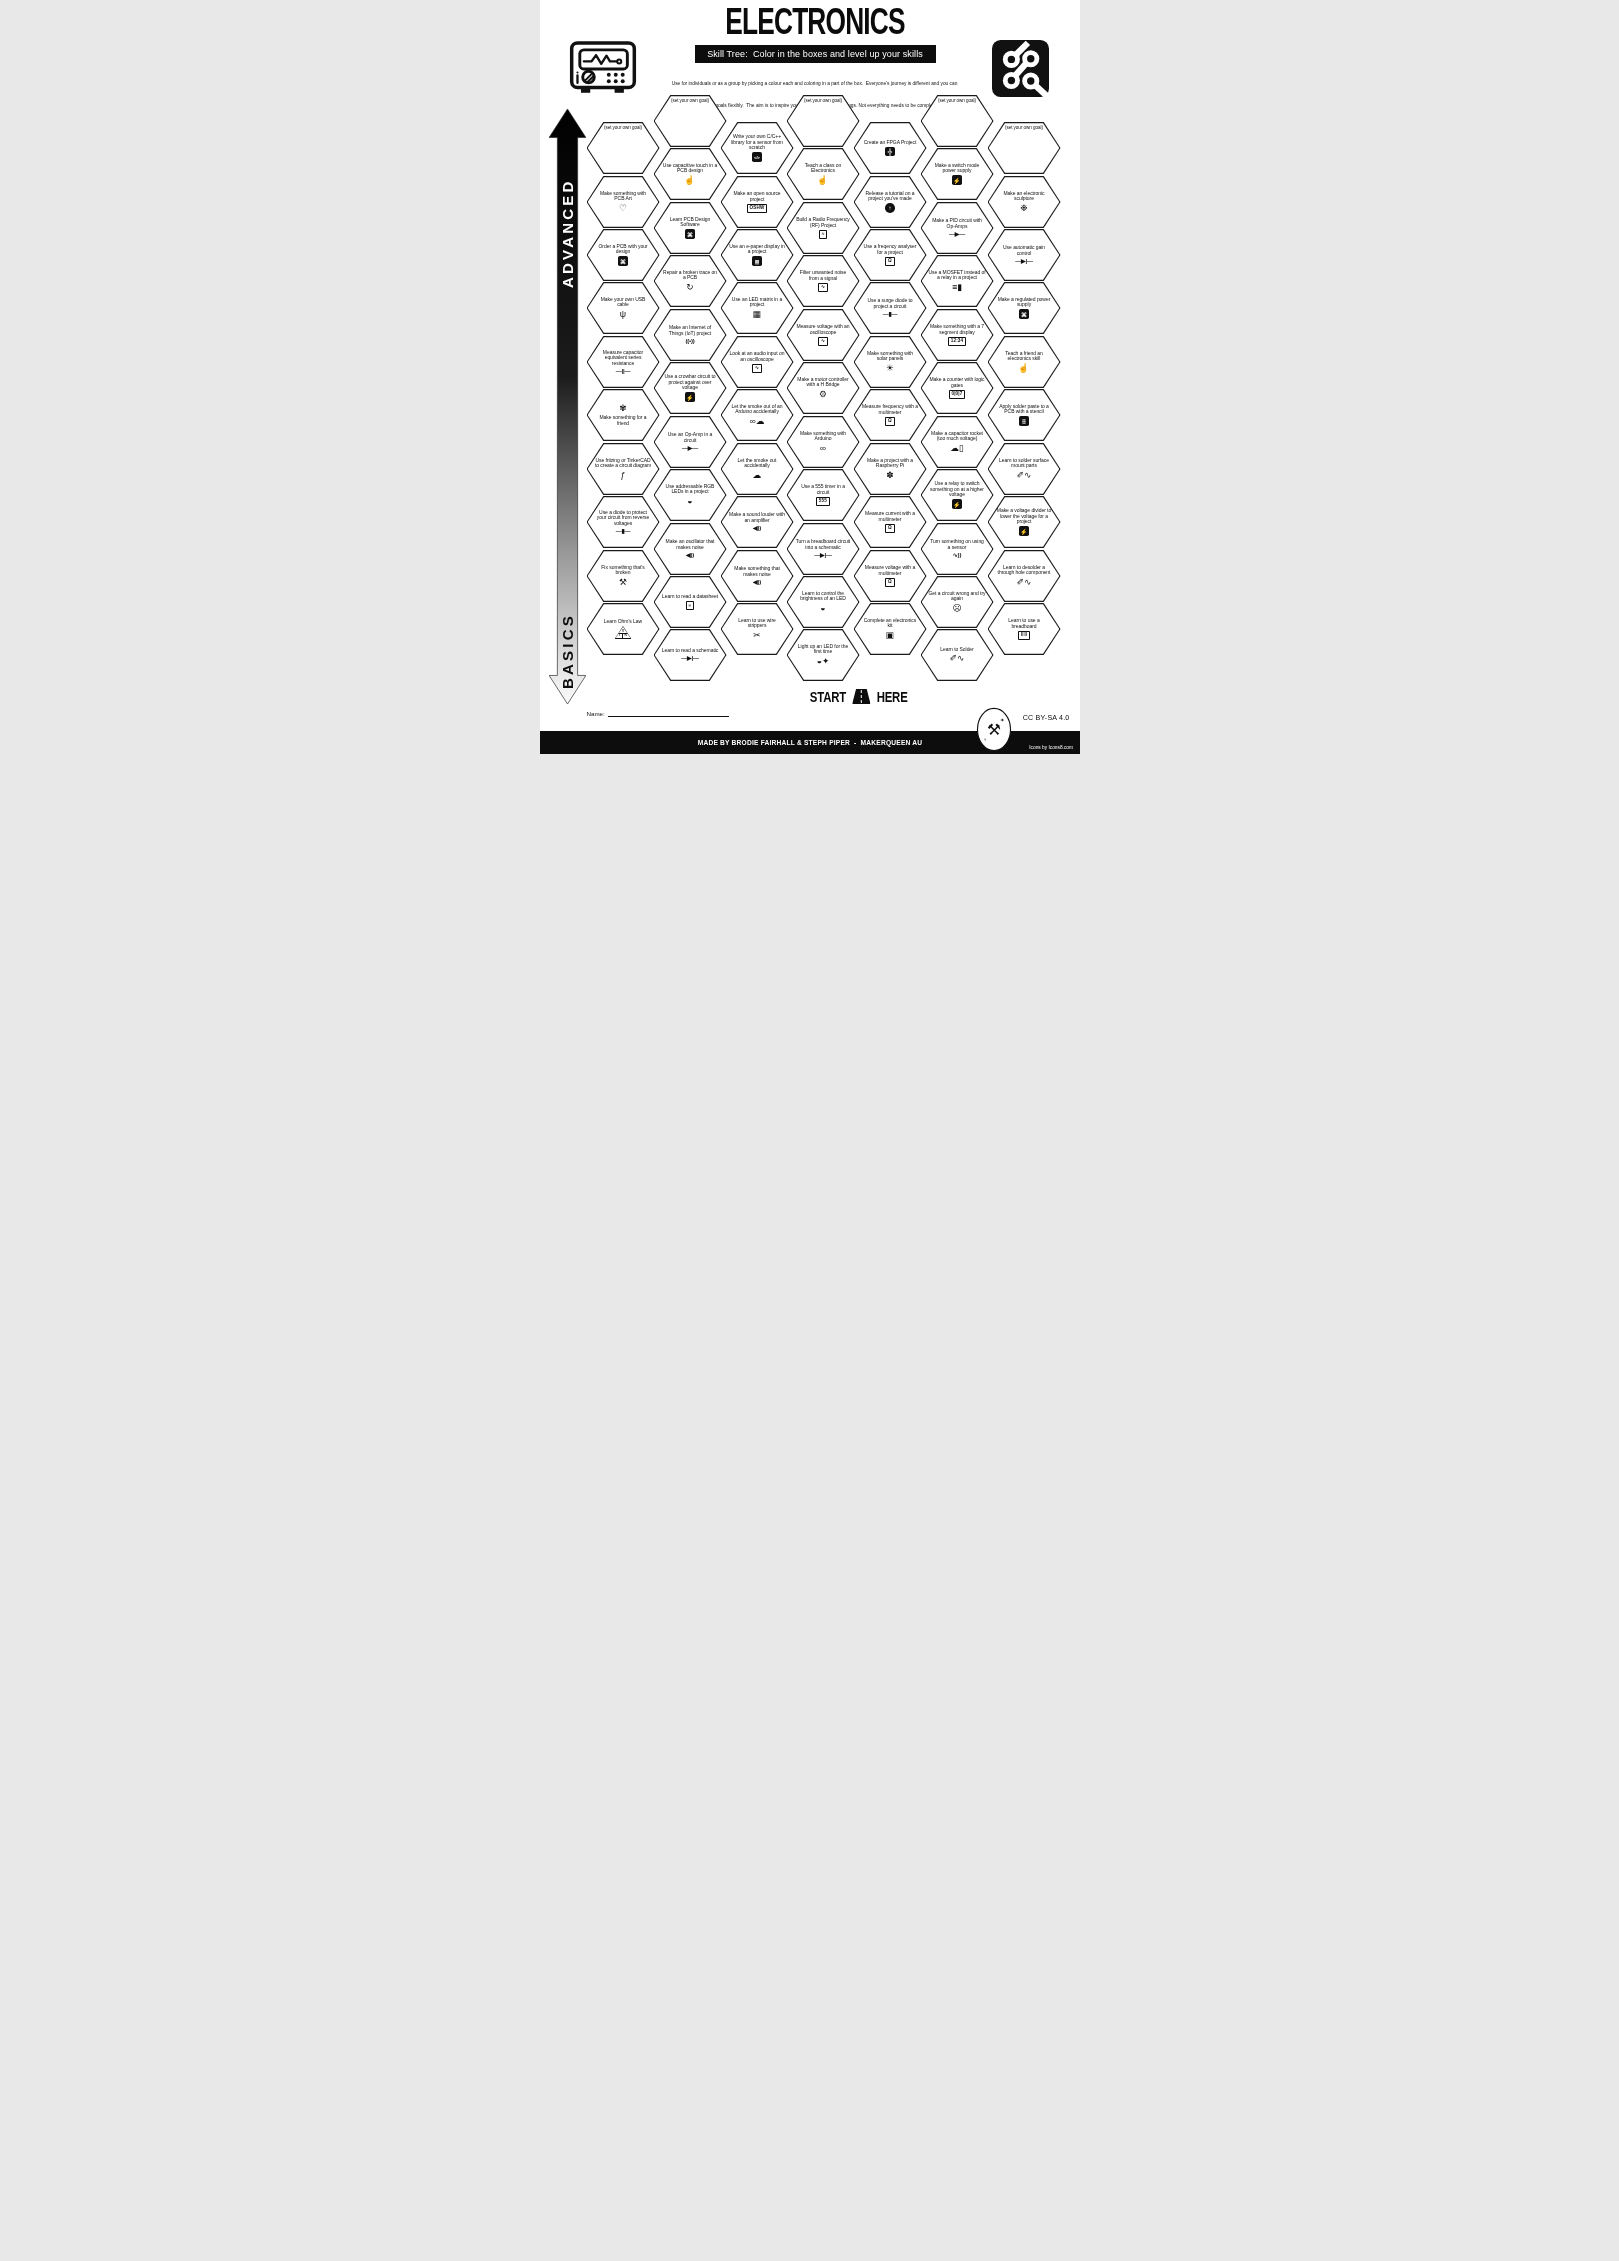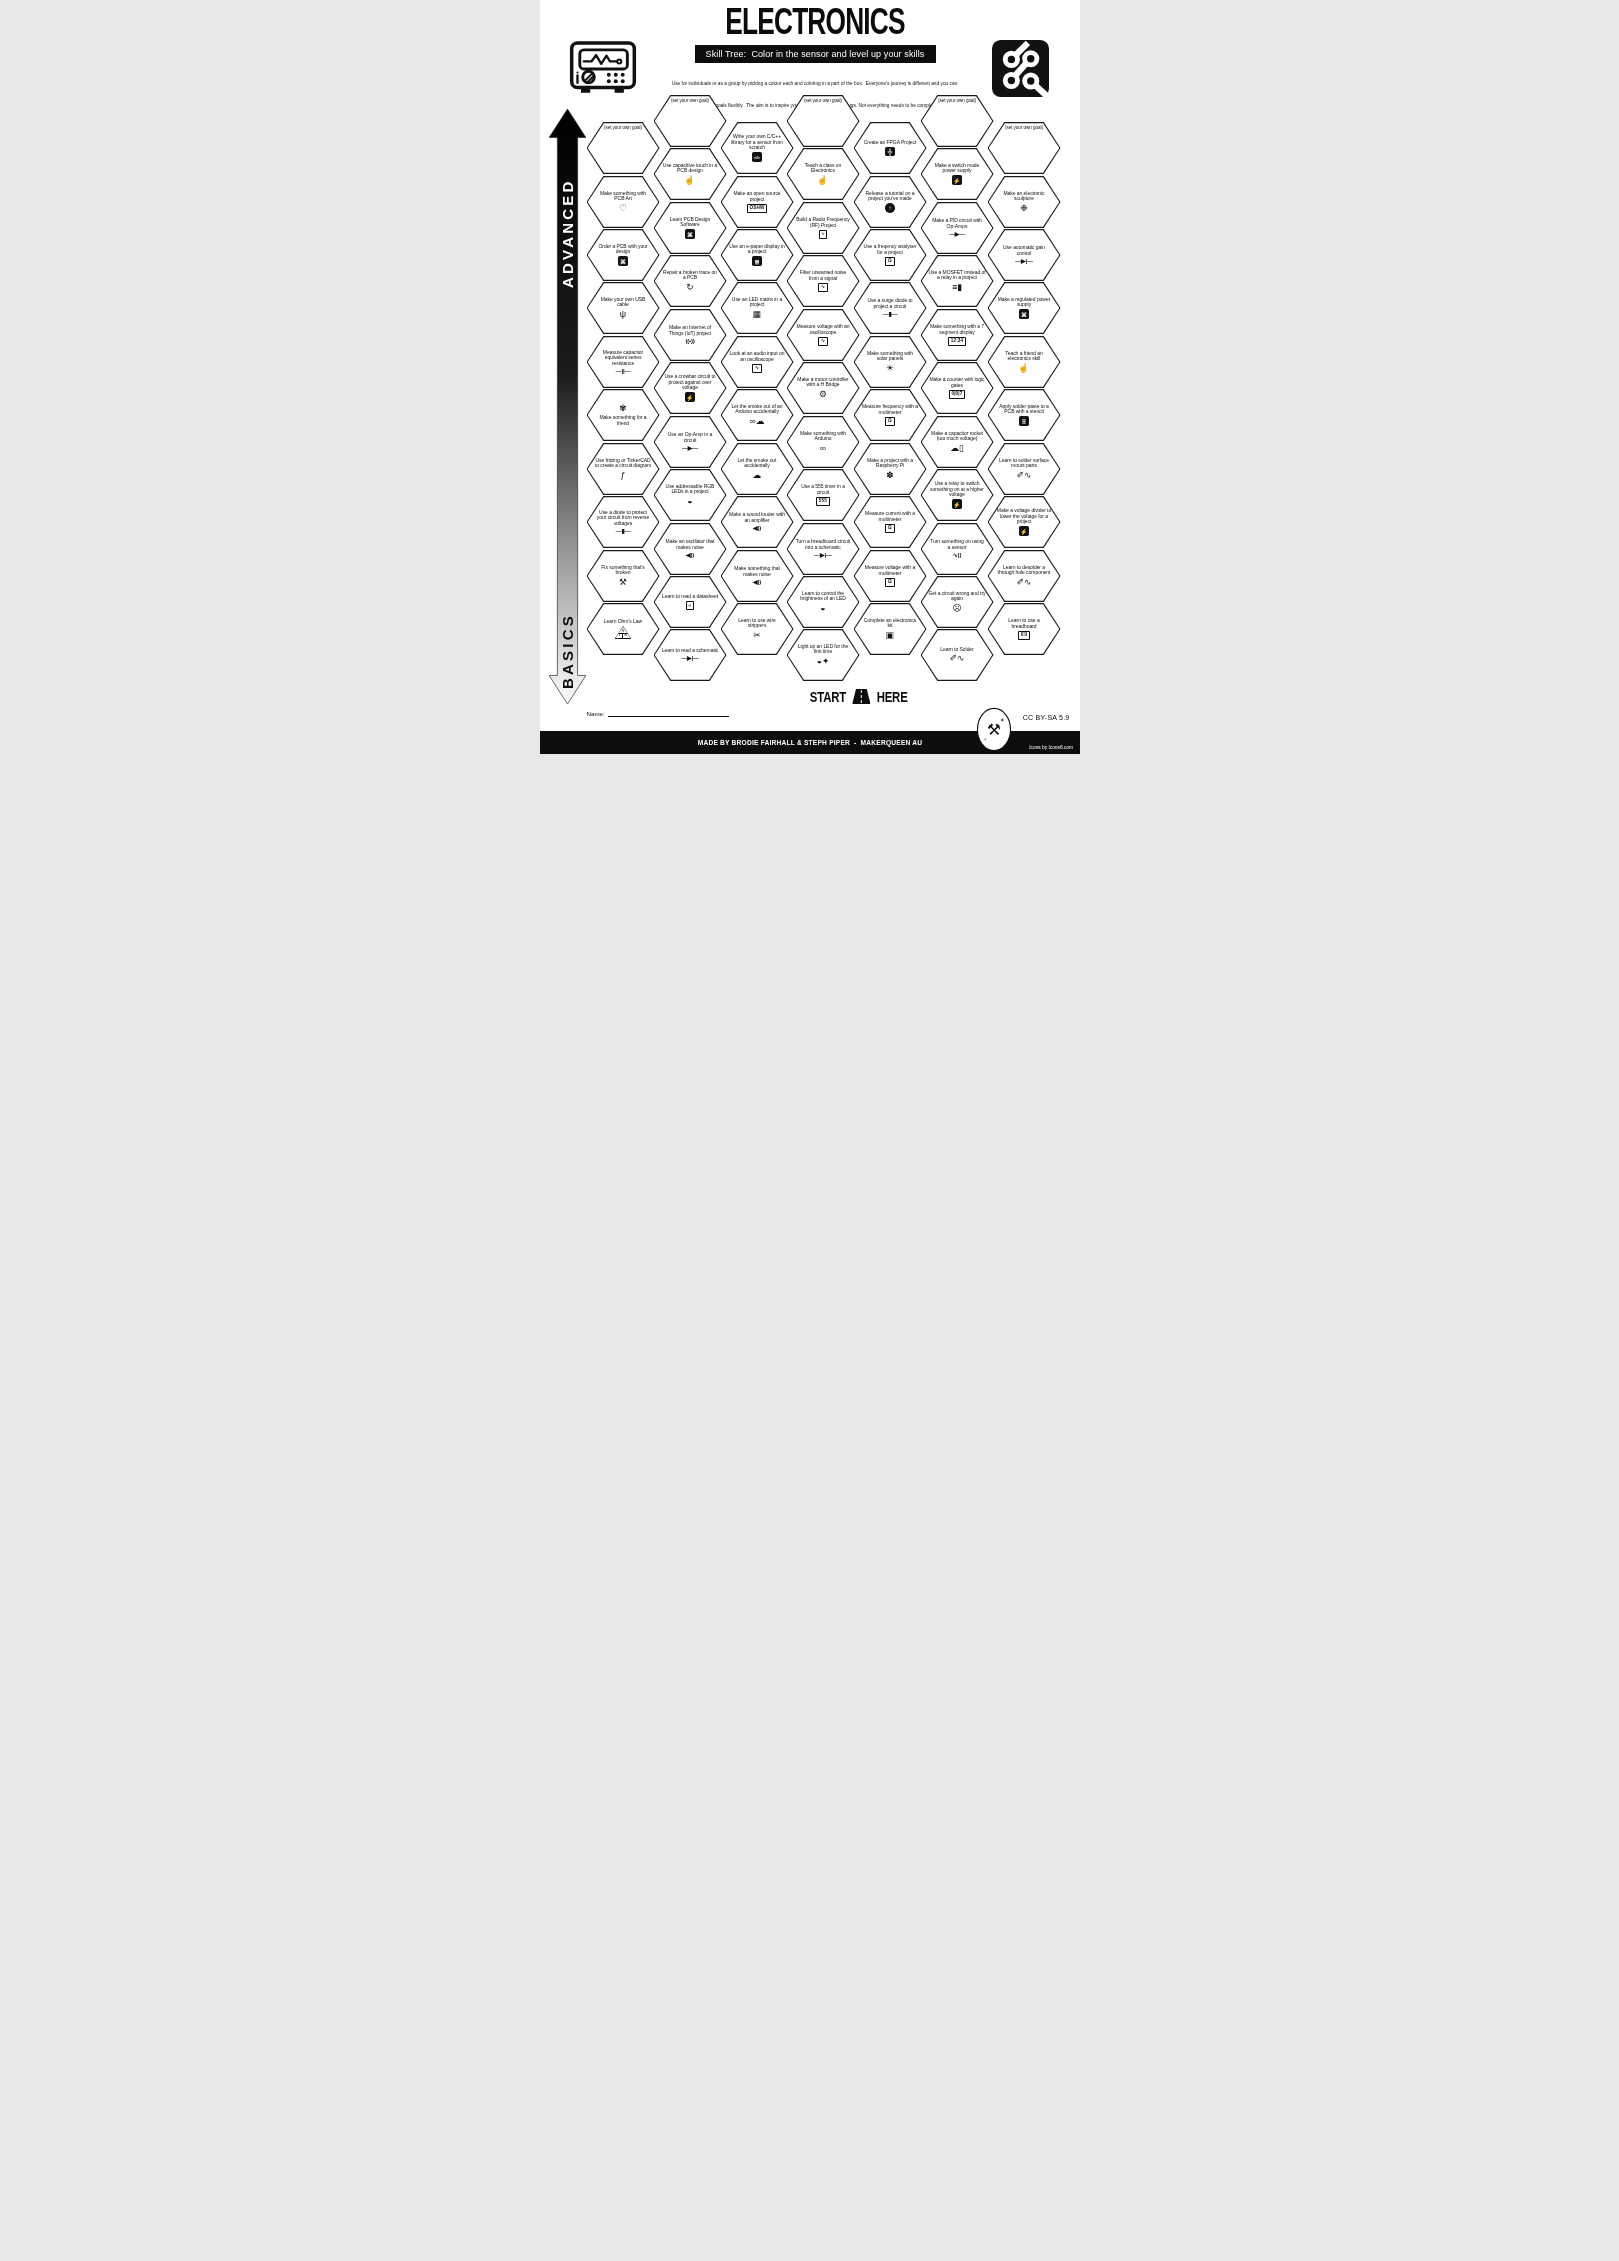--- a/index.html
+++ b/index.html
@@ -74,21 +74,21 @@
   .logo.scope { left:28.6px; top:40px; }
   .logo.pcb { left:452px; top:40px; }
 </style>
 </head>
 <body>
 
 <div id="poster">
 
   <div class="title">ELECTRONICS</div>
   <div class="subtitle-bar">
-    <span>Skill Tree:  Color in the sensor and level up your skills</span>
+    <span>Skill Tree:  Color in the boxes and level up your skills</span>
   </div>
   <div class="desc">
     <div>Use for individuals or as a group by picking a colour each and coloring in a part of the box.  Everyone's journey is different and you can</div>
     <div>interpret the goals flexibly.  The aim is to inspire you to learn and try new things. Not everything needs to be completed.</div>
   </div>
 
   <svg class="logo scope" width="70" height="58" viewBox="0 0 120 100">
     <rect x="6" y="5" width="108" height="77" rx="10" fill="none" stroke="#111" stroke-width="6"></rect>
     <rect x="20" y="17" width="82" height="33" rx="7" fill="none" stroke="#111" stroke-width="5"></rect>
     <polyline points="27,37 40,37 48,26 57,41 66,27 72,37 83,37" fill="none" stroke="#111" stroke-width="4" stroke-linecap="round" stroke-linejoin="round"></polyline>
@@ -740,21 +740,21 @@
     <span class="start-word">START</span>
     <span class="road"></span>
     <span class="start-word">HERE</span>
   </div>
 
   <div class="name-row">
     <span class="name-label">Name:</span>
     <span class="name-line"></span>
   </div>
 
-  <div class="license">CC BY-SA 5.9</div>
+  <div class="license">CC BY-SA 4.0</div>
   <svg class="badge" width="36" height="45" viewBox="0 0 78 98">
     <ellipse cx="39" cy="49" rx="36" ry="46" fill="#fff" stroke="#111" stroke-width="2.5"></ellipse>
     <text x="39" y="62" font-size="34" text-anchor="middle" fill="#111">⚒</text>
     <text x="57" y="32" font-size="12" text-anchor="middle" fill="#111">✦</text>
     <text x="20" y="74" font-size="9" text-anchor="middle" fill="#111">✧</text>
   </svg>
 
   <div class="footer-bar">
     <div class="footer-credit">MADE BY BRODIE FAIRHALL &amp; STEPH PIPER  -  MAKERQUEEN AU</div>
     <div class="footer-icons8">Icons by Icons8.com</div>

